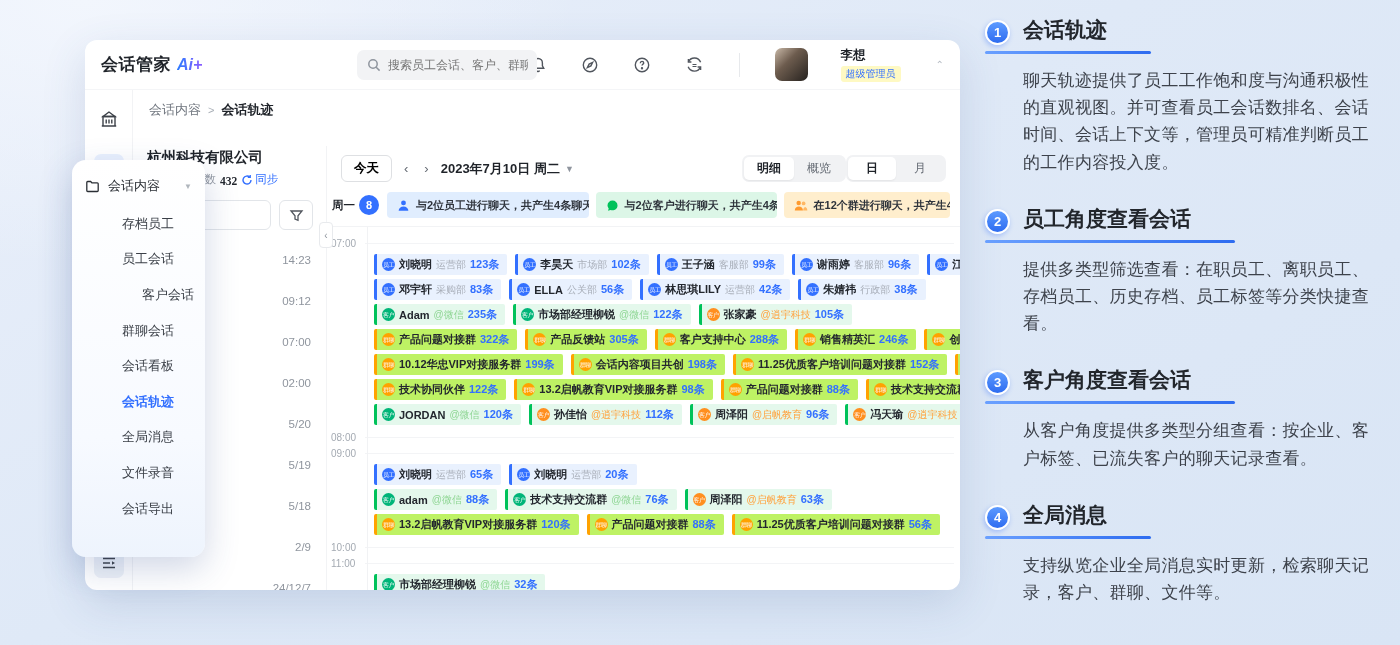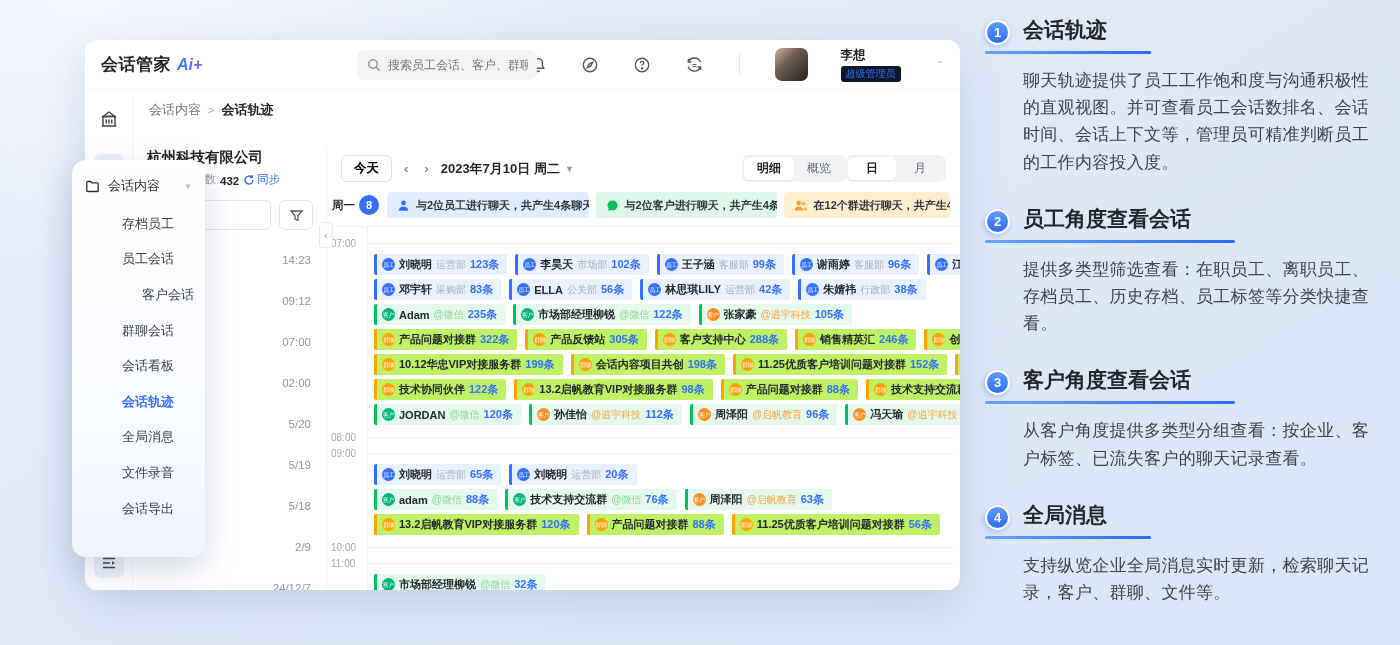--- a/index.html
+++ b/index.html
@@ -20,36 +20,36 @@
     background:linear-gradient(90deg,#2b7cff,#8a5cff);-webkit-background-clip:text;background-clip:text;color:transparent;}
   .search-pill{position:absolute;left:272px;width:180px;height:30px;background:#f2f3f5;border:none;border-radius:7px;
     display:flex;align-items:center;gap:7px;padding:0 10px;color:#9aa1ab;font-size:12px;}
   .search-pill input{border:none;background:transparent;outline:none;font-size:12px;color:#50555d;width:140px;font-family:inherit;}
   .hdr-right{margin-left:auto;display:flex;align-items:center;gap:33px;}
   .hicon{width:19px;height:19px;display:flex;align-items:center;justify-content:center;color:#51565e;cursor:pointer;}
   .hdr-div{width:1px;height:24px;background:#e7e9ec;margin:0 2px;}
   .user-avatar{width:33px;height:33px;border-radius:7px;background:linear-gradient(135deg,#c9b9a8 0%,#6d5c4e 40%,#26221f 100%);}
   .user-meta{display:flex;flex-direction:column;gap:2px;}
   .user-name{font-size:12.5px;font-weight:700;}
-  .user-role{font-size:10px;color:#3370ff;background:#0f172a;border-radius:3px;padding:1px 5px;align-self:flex-start;}
+  .user-role{font-size:10px;color:#3370ff;background:#fef9c3;border-radius:3px;padding:1px 5px;align-self:flex-start;}
   .user-caret{color:#b6bcc4;font-size:10px;margin-left:2px;}
   .window-body{flex:1;display:flex;min-height:0;}
   .icon-rail{width:48px;min-width:48px;border-right:1px solid #f2f3f5;display:flex;flex-direction:column;align-items:center;padding:14px 0 12px;gap:20px;}
   .rail-icon{width:30px;height:30px;border-radius:7px;display:flex;align-items:center;justify-content:center;cursor:pointer;}
   .rail-icon.active{background:#eaf1fe;}
   .rail-bottom{margin-top:auto;background:#eef2f8;}
   .main-col{flex:1;display:flex;flex-direction:column;min-width:0;}
   .breadcrumb{padding:11px 16px 7px;display:flex;align-items:center;gap:7px;font-size:13px;}
   .bc-dim{color:#6f757e;} .bc-sep{color:#a8aeb6;font-size:11px;} .bc-cur{font-weight:700;}
   .split{flex:1;display:flex;min-height:0;margin-top:20px;}
   .left-panel{width:193px;min-width:193px;display:flex;flex-direction:column;}
   .company{padding:2px 14px 8px;}
   .company-name{font-size:14.5px;font-weight:700;}
   .company-meta{margin-top:5px;font-size:11.5px;color:#8f959e;display:flex;align-items:flex-end;gap:4px;}
-  .company-count{color:#23272e;font-weight:700;}
+  .company-count{color:#23272e;font-weight:700;font-family:Liberation Serif, serif;}
   .sync{color:#3370ff;display:flex;align-items:center;gap:2px;cursor:pointer;}
   .search-row{display:flex;gap:8px;padding:5px 13px 7px;}
   .mini-search{flex:1;height:30px;border:1px solid #e2e5e9;border-radius:6px;background:#fff;}
   .filter-btn{width:34px;height:30px;border:1px solid #e2e5e9;border-radius:6px;background:#fff;display:flex;align-items:center;justify-content:center;cursor:pointer;color:#51565e;}
   .roster{flex:1;overflow:hidden;padding-top:2px;}
   .roster-row{height:41px;display:flex;align-items:center;justify-content:flex-end;padding:0 15px;font-size:11.5px;color:#8f959e;cursor:pointer;}
   .roster-last{height:41px;display:flex;align-items:center;gap:8px;padding:0 15px 0 13px;cursor:pointer;}
   .roster-time{font-size:11.5px;color:#8f959e;}
   
   .right-panel{flex:1;border-left:1px solid #f2f3f5;display:flex;flex-direction:column;min-width:0;position:relative;}

